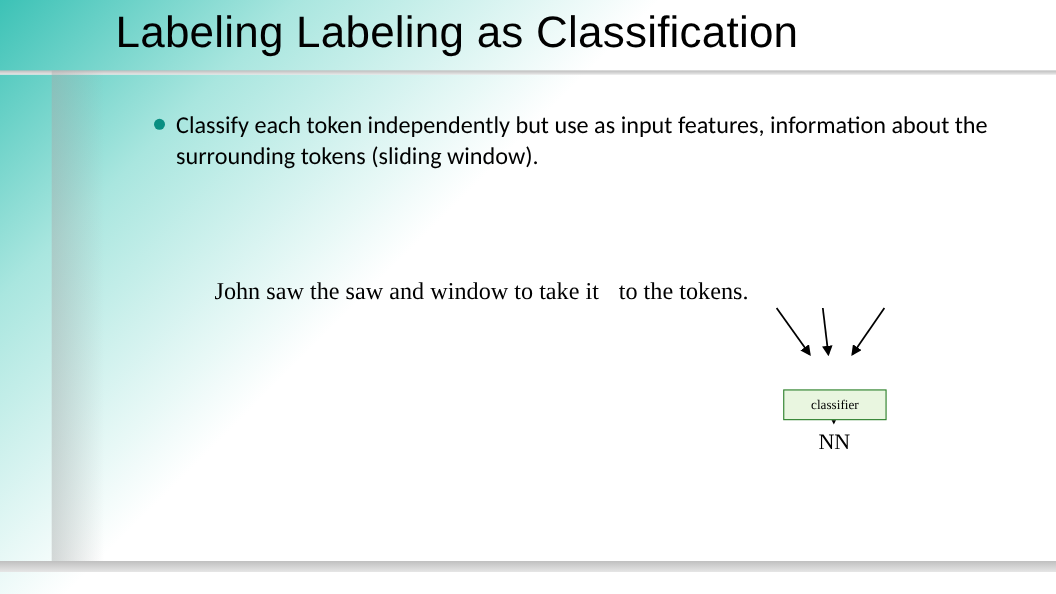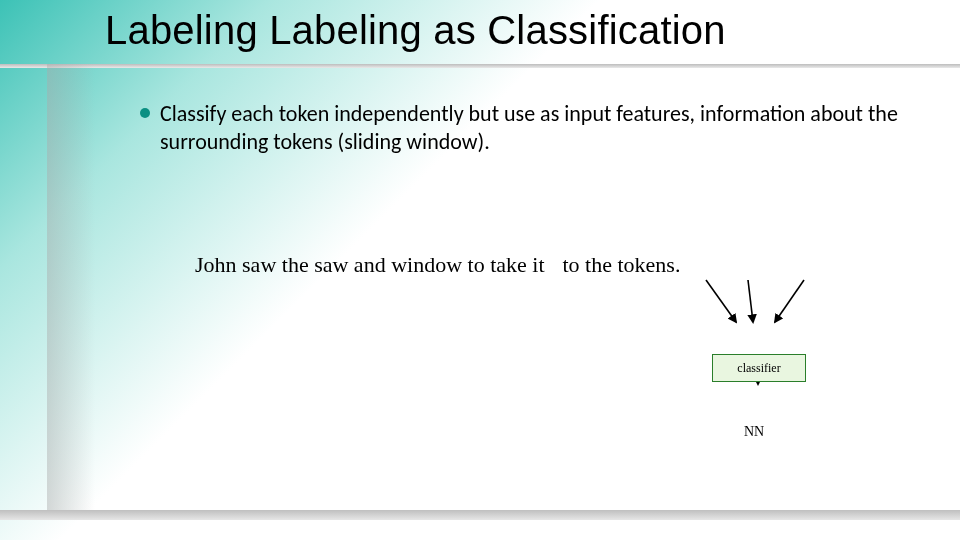--- a/index.html
+++ b/index.html
@@ -18,21 +18,21 @@
   .sentence{position:absolute;left:195px;top:252px;
     font-family:"Times New Roman",serif;font-size:22px;color:#000;
     white-space:nowrap;}
   .sentence span.gap{display:inline-block;width:18px;}
   .diagram{position:absolute;left:698px;top:276px;width:130px;height:170px;}
   .classifier-box{position:absolute;left:14px;top:50px;width:92px;height:26px;
     border:1.5px solid #2a7e2a;background:#e9f6e0;
     font-family:Liberation Serif, serif;font-size:12px;text-align:center;
     line-height:26px;margin-top:28px;}
   .nn{position:absolute;left:46px;top:115px;
-    font-family:"Times New Roman",serif;font-size:14px;margin-top:33px;}
+    font-family:"Times New Roman",serif;font-size:20px;}
   svg.arrows{position:absolute;left:0;top:0;width:130px;height:170px;overflow:visible;}
   .sidebar-glass{position:absolute;left:47px;top:64px;width:48px;height:450px;
     background:linear-gradient(to right,rgba(170,170,170,.45) 0%,rgba(255,255,255,0) 100%);}
   .rule-bottom{position:absolute;left:0;top:510px;width:960px;height:10px;
     background:linear-gradient(to bottom,#bfbfbf 0%,#e6e6e6 100%);}
   .credit{position:absolute;left:219px;top:513px;
     font-family:"Times New Roman",serif;font-size:14px;color:#000;}
 </style>
 </head>
 <body>

